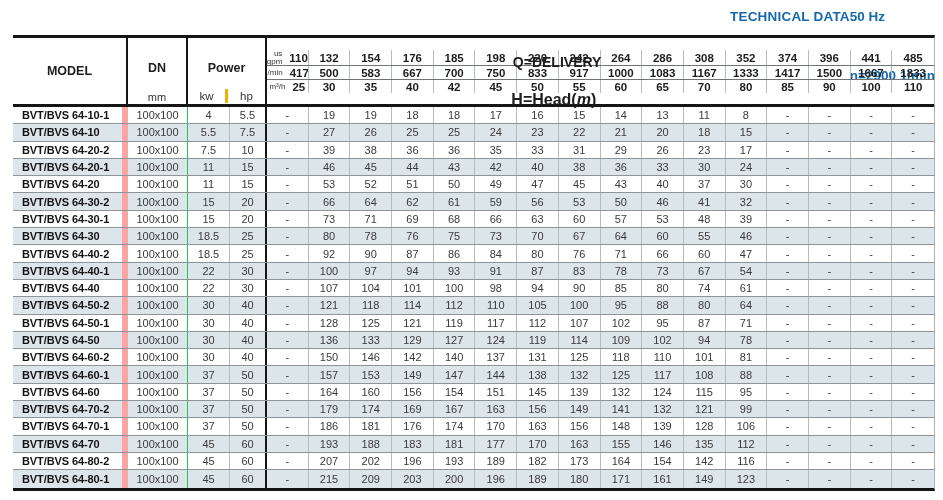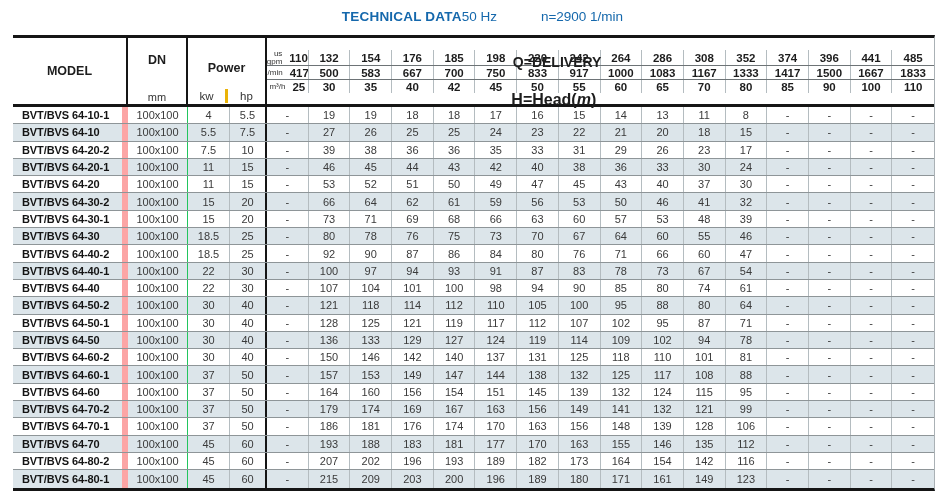--- a/index.html
+++ b/index.html
@@ -5,42 +5,42 @@
   html,body { margin:0; padding:0; background:#ffffff; }
   body {
     width:943px; height:500px; overflow:hidden;
     font-family:"Liberation Sans", sans-serif;
     -webkit-font-smoothing:antialiased;
   }
 
   
   .topbar {
     height:26px; padding:9px 8px 0 30px;
-    display:flex; justify-content:center; align-items:flex-start;
+    display:flex; justify-content:flex-end; align-items:flex-start;
   }
   .title { color:#1568ac; font-weight:bold; font-size:13.5px; letter-spacing:.2px; }
-  .speed-group { display:flex; gap:44px; color:#1568ac; font-weight:normal; font-size:13.5px; }
+  .speed-group { display:flex; gap:44px; color:#1568ac; font-weight:bold; font-size:13.5px;flex-direction:column; }
 
   
   .dtable {
     margin-left:13px; width:922px; box-sizing:border-box;
     border-top:3px solid #151515; border-bottom:3px solid #151515;
     border-right:1px solid #aab1b5;
   }
 
   
   .thead {
     display:grid; grid-template-columns:115px 60px 79px auto;
     height:66px; border-bottom:3px solid #151515;
   }
   .hblock { box-sizing:border-box; border-right:2px solid #151515; }
   .model-h { display:flex; align-items:center; justify-content:center;
     font-weight:bold; font-size:12.5px; color:#1d1d1d; }
   .dn-h { display:flex; flex-direction:column; align-items:center;
-    justify-content:space-between; padding:15px 0 1px; box-sizing:border-box; }
+    justify-content:space-between; padding:23px 0 1px; box-sizing:border-box; }
   .dn-h .big { font-weight:bold; font-size:12.5px; color:#1d1d1d; }
   .dn-h .small { font-size:11px; color:#333; }
   .power-h { display:flex; flex-direction:column; justify-content:space-between;
     padding-top:23px; box-sizing:border-box; }
   .power-h .big { text-align:center; font-weight:bold; font-size:12.5px; color:#1d1d1d; }
   .kwhp { display:flex; height:17px; font-size:11.5px; color:#333; align-items:center; }
   .kwhp span { flex:1; text-align:center; }
   .kwhp span:first-child { border-right:3px solid #eab308; height:14px; line-height:14px; }
 
   .delivery-h { display:flex; flex-direction:column; }

